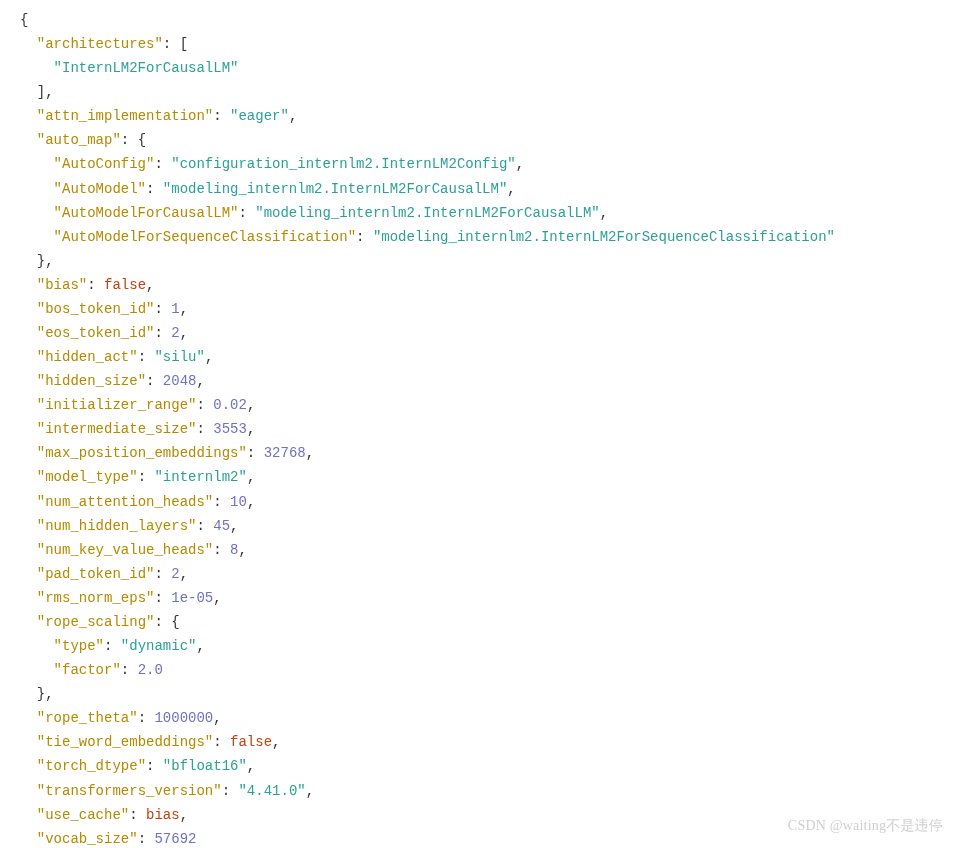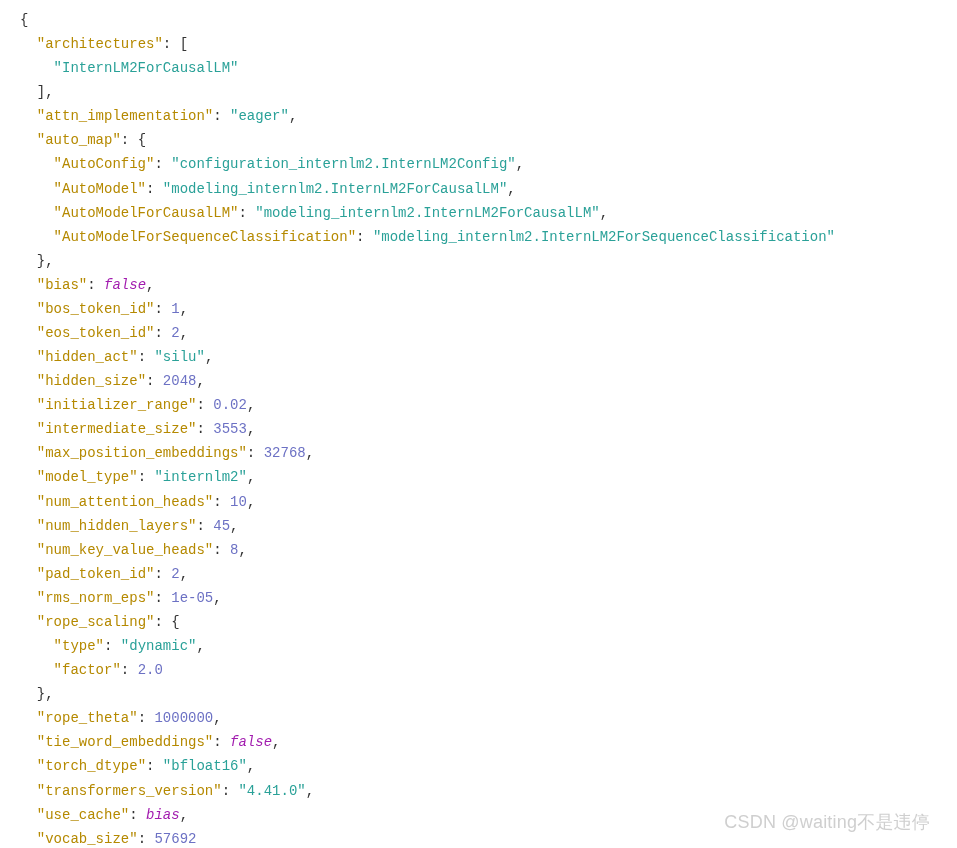--- a/index.html
+++ b/index.html
@@ -18,28 +18,28 @@
     }
     pre {
       margin: 0;
       font-family: inherit;
       white-space: pre;
     }
     .p  { color: #333333; }            
     .k  { color: #b58900; }            
     .s  { color: #2aa198; }            
     .n  { color: #6c71c4; }            
-    .b  { color: #a21caf; font-style: italic; }            
+    .b  { color: #c2410c; }            
     .watermark {
       position: absolute;
-      right: 27px;
+      right: 14px;
       bottom: 10px;
       color: #cfcfcf;
-      font-family: Liberation Sans, sans-serif;
-      font-size: 18px;
+      font-family: Liberation Serif, serif;
+      font-size: 14px;
       letter-spacing: 0.2px;
       pointer-events: none;
       user-select: none;
     }
   </style>
 </head>
 <body>
 
 <pre><span class="p">{</span>
   <span class="k">"architectures"</span><span class="p">: [</span>

